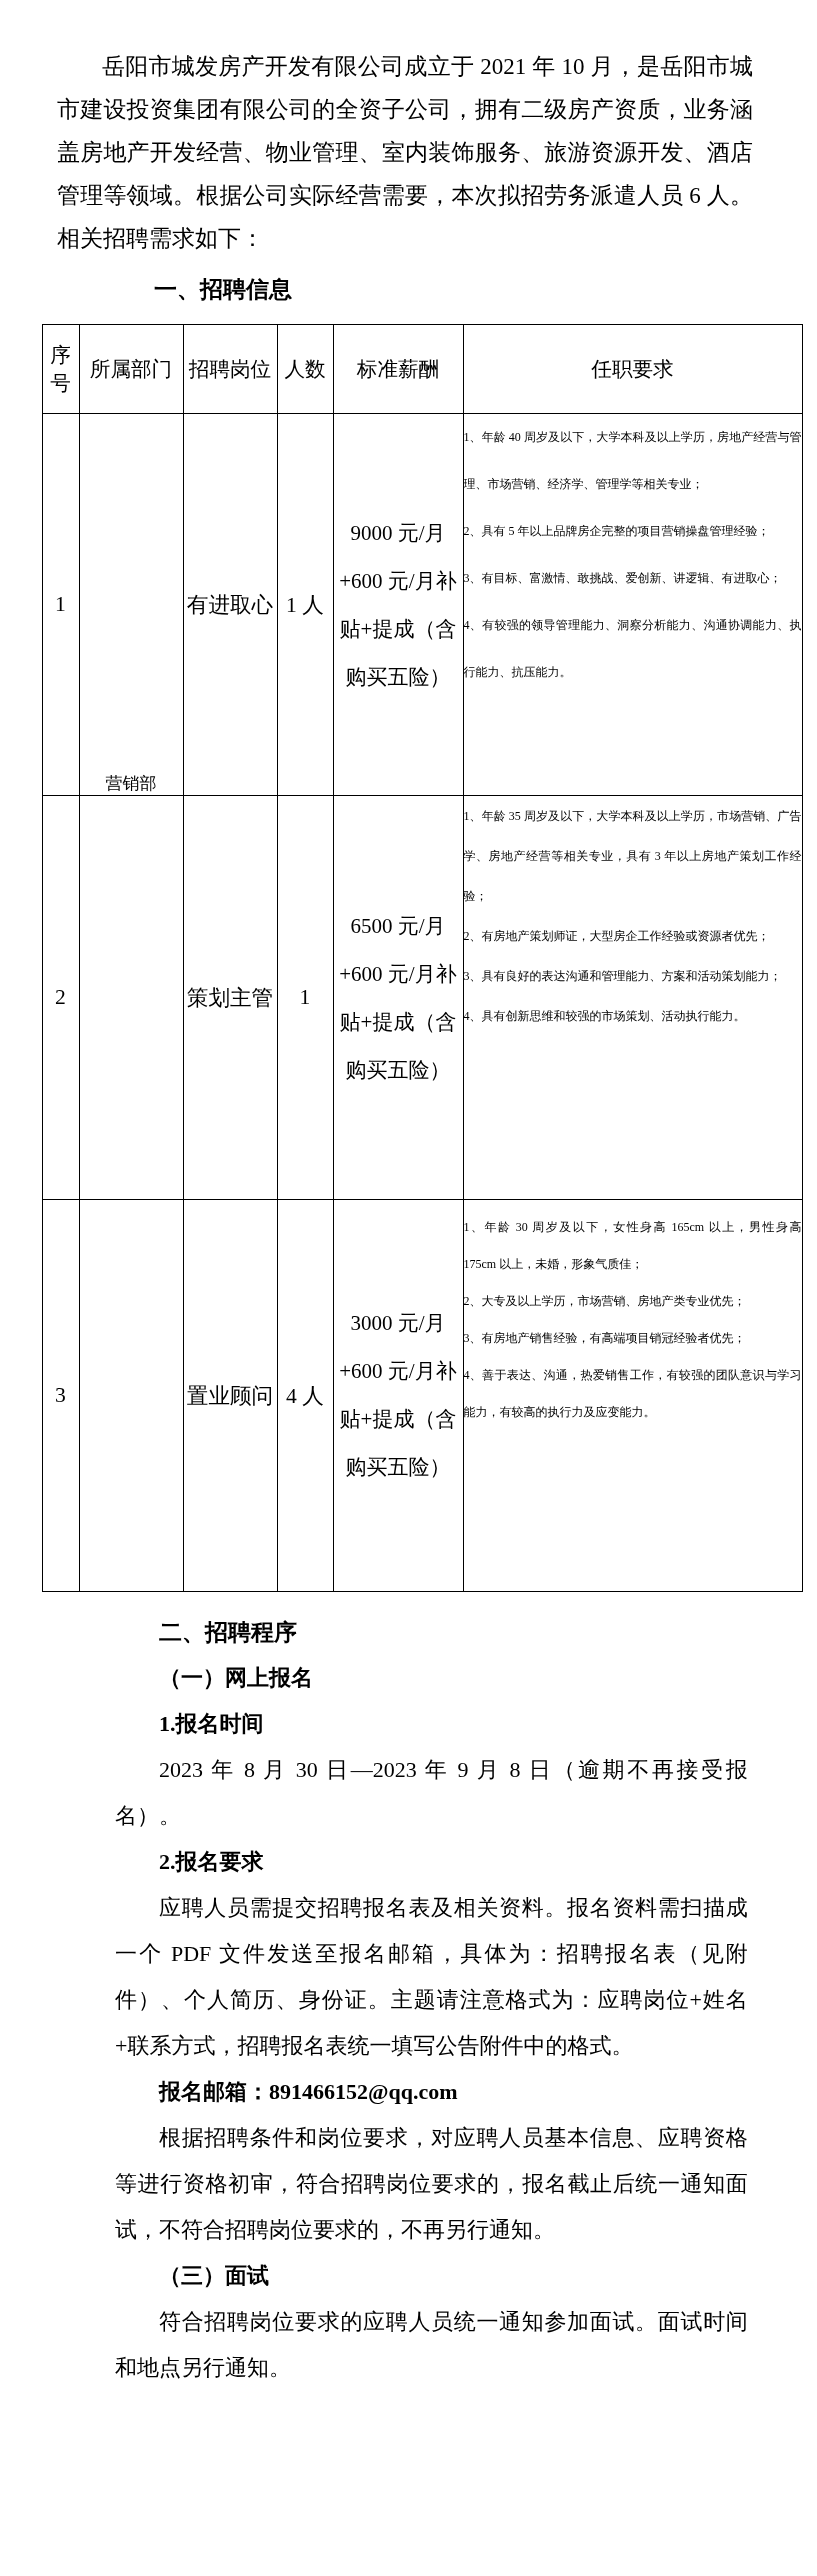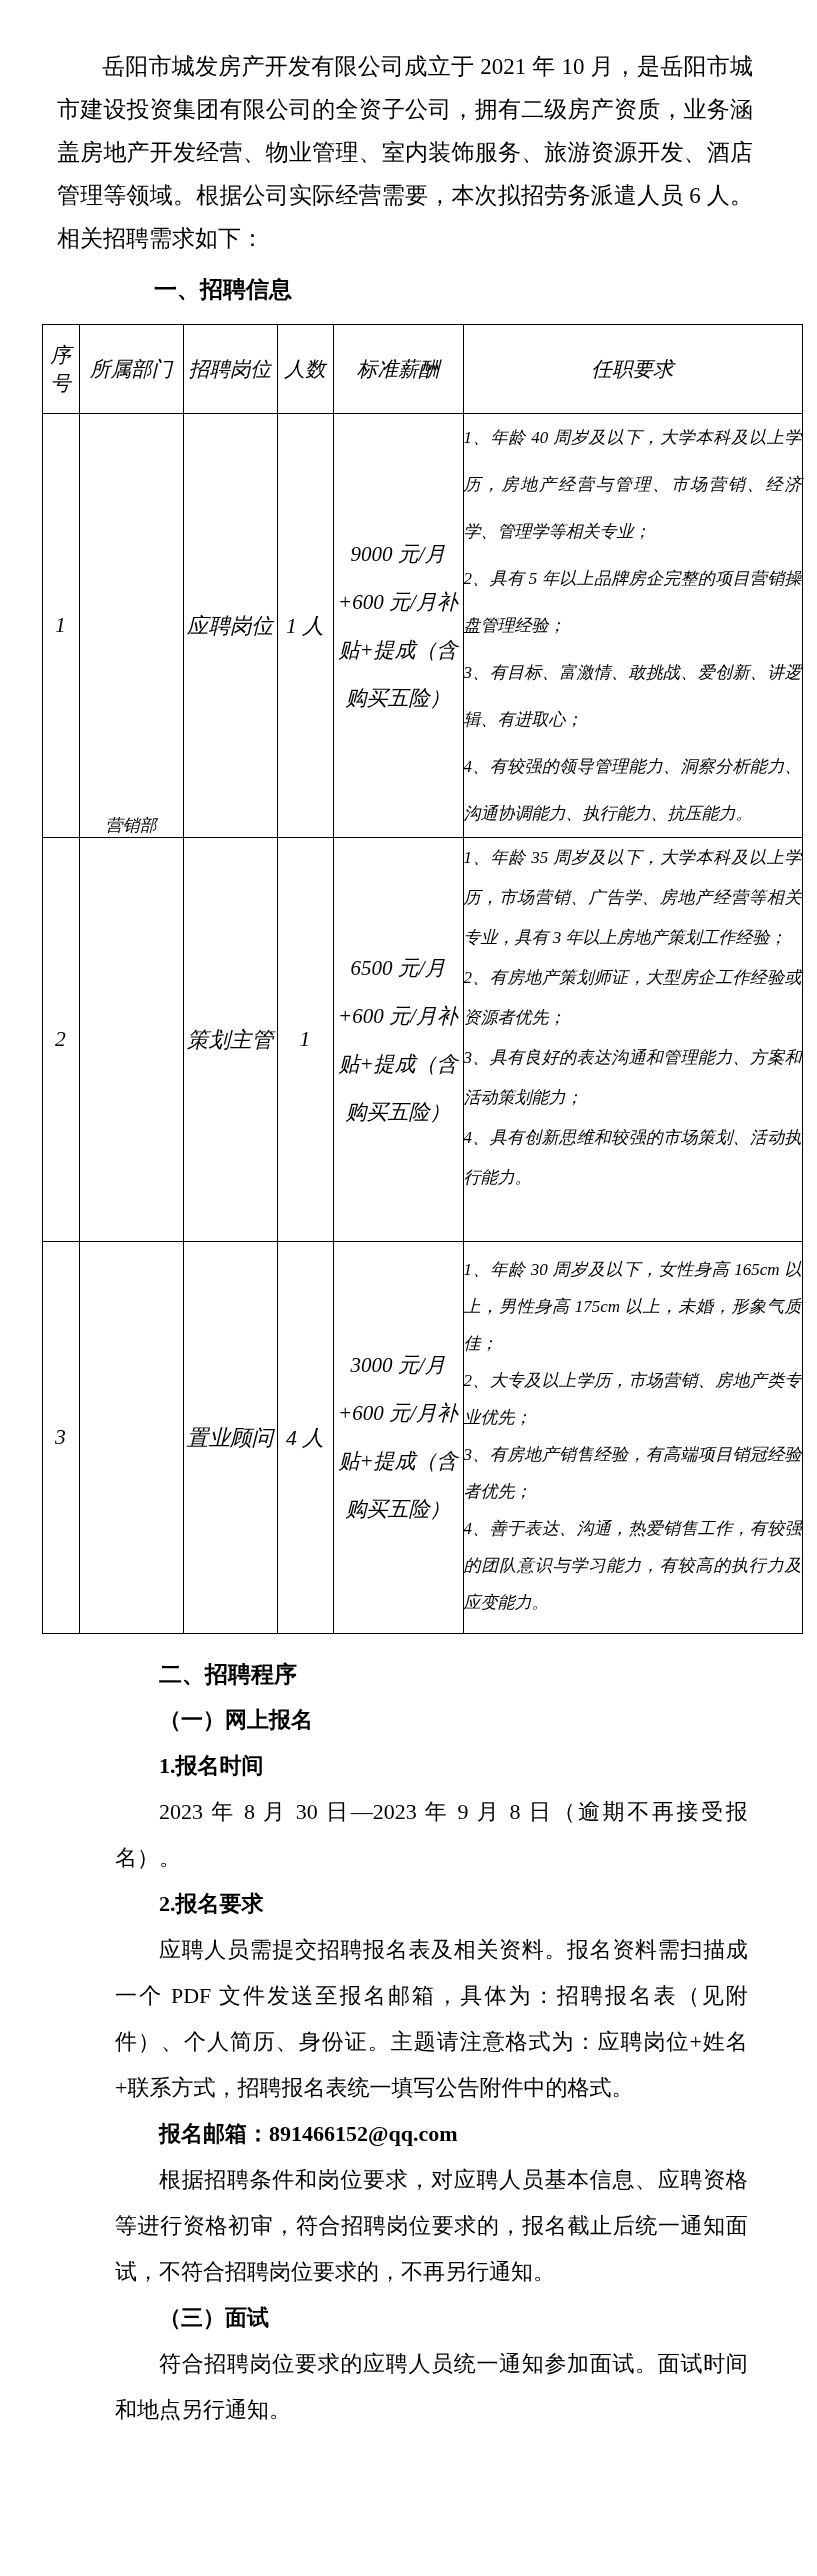--- a/index.html
+++ b/index.html
@@ -39,21 +39,20 @@
     font-size:23px;
     line-height:33px;
     margin:13.4px 0 0 97px;
   }
   
   table.recruit{
     border-collapse:collapse;
     table-layout:fixed;
     width:759px;
     margin:18.5px 0 0 -15.5px;
-    font-style:italic;
   }
   table.recruit col.c-no{width:37px;}
   table.recruit col.c-dept{width:104px;}
   table.recruit col.c-pos{width:94px;}
   table.recruit col.c-count{width:56px;}
   table.recruit col.c-salary{width:130px;}
   table.recruit col.c-req{width:339px;}
   table.recruit th, table.recruit td{
     border:1px solid #000000;
     font-weight:normal;
@@ -83,21 +82,21 @@
   }
   td.salary{
     text-align:center;
     vertical-align:middle;
     font-size:21px;
     line-height:48px;
   }
   td.salary span{display:block;}
   td.req{
     vertical-align:top;
-    font-size:17px;
+    font-size:12px;
     padding:4.1px 12.4px 0 13.4px;
   }
   tr.r1 td.req{line-height:47px;}
   tr.r2 td.req{line-height:40px;}
   tr.r3 td.req{line-height:37px;padding-top:8.2px;}
   .req p{
     margin:0;
     text-align:justify;
   }
   
@@ -146,21 +145,21 @@
       <th>所属部门</th>
       <th>招聘岗位</th>
       <th>人数</th>
       <th>标准薪酬</th>
       <th>任职要求</th>
     </tr>
 
     <tr class="r1">
       <td class="c-mid">1</td>
       <td class="dept">营销部</td>
-      <td class="c-mid">应聘岗位</td>
+      <td class="c-mid">有进取心</td>
       <td class="c-mid">1 人</td>
       <td class="salary">
         <span>9000 元/月</span>
         <span>+600 元/月补</span>
         <span>贴+提成（含</span>
         <span>购买五险）</span>
       </td>
       <td class="req">
         <p>1、年龄 40 周岁及以下，大学本科及以上学历，房地产经营与管理、市场营销、经济学、管理学等相关专业；</p>
         <p>2、具有 5 年以上品牌房企完整的项目营销操盘管理经验；</p>

